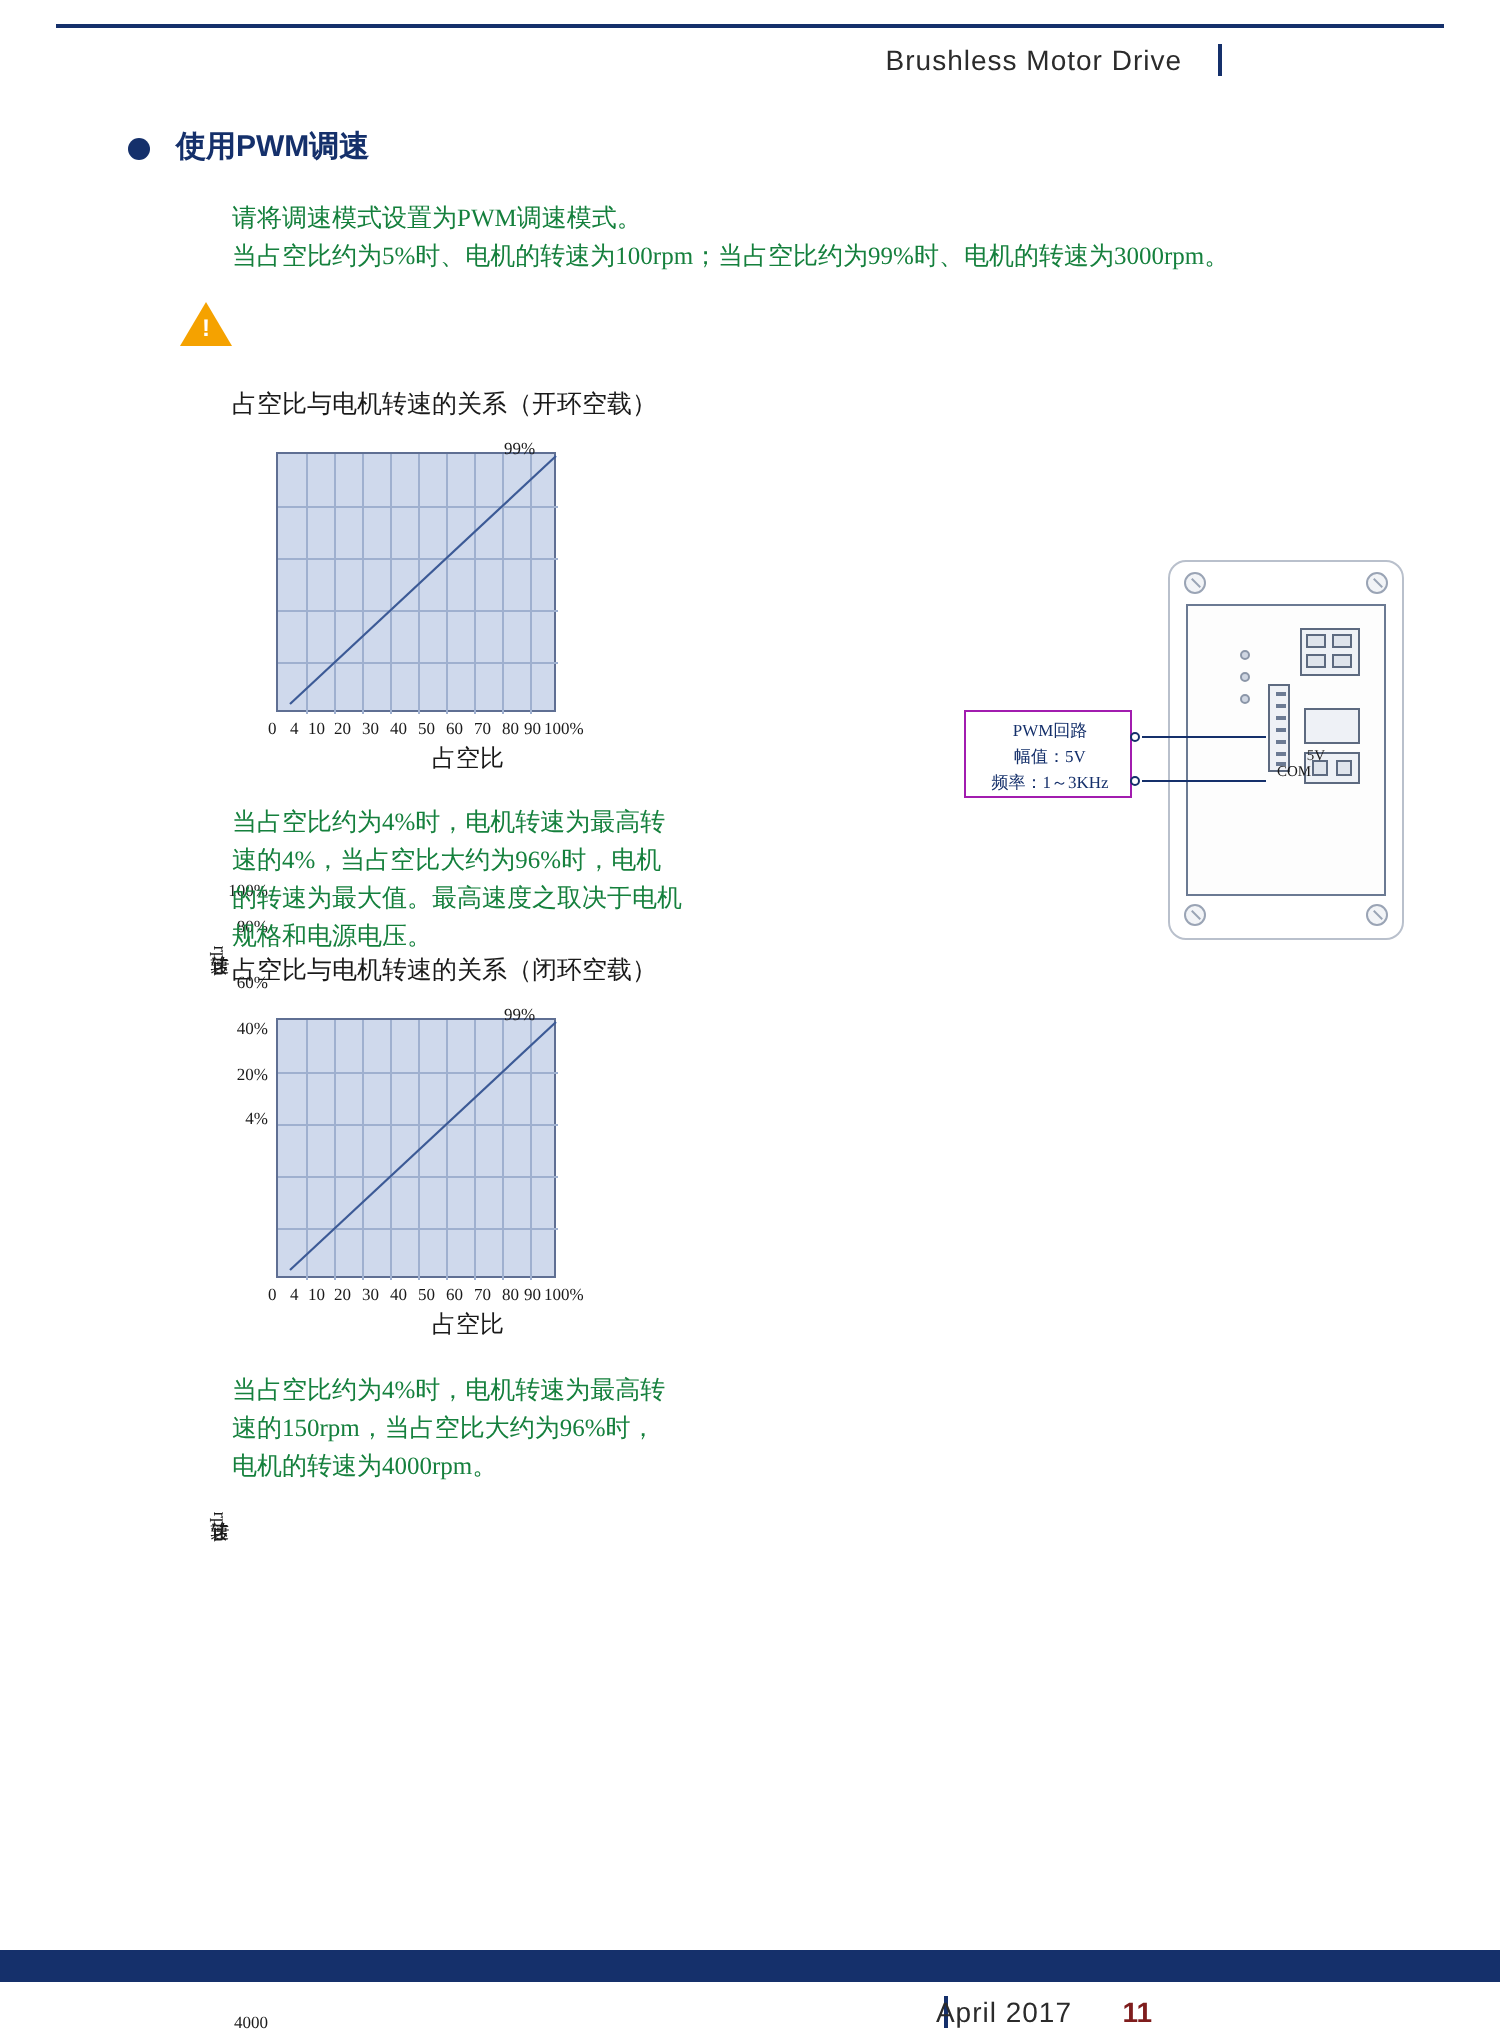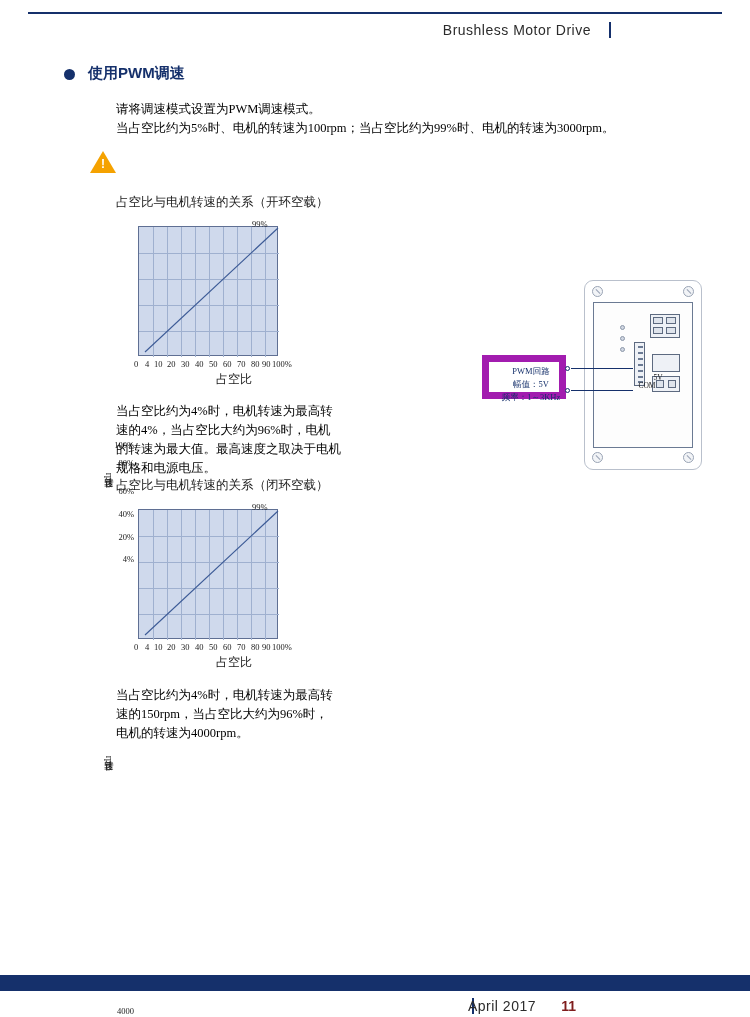--- a/index.html
+++ b/index.html
@@ -55,21 +55,21 @@
   .heading{
     position:absolute;left:88px;top:64px;
     font-family:"Liberation Sans", sans-serif;
     font-size:15px;font-weight:bold;color:#15306b;white-space:nowrap;
   }
 
   
   .p{
     position:absolute;
     font-family:"Liberation Serif", serif;
-    font-size:12.5px;line-height:19px;color:#000000;
+    font-size:12.5px;line-height:19px;color:#15803d;
     white-space:nowrap;
   }
   .pw{ white-space:normal; }
 
   
   .warn-tri{
     position:absolute;left:90px;top:151px;width:0;height:0;
     border-left:13px solid transparent;border-right:13px solid transparent;
     border-bottom:22px solid #f5a200;
   }
@@ -142,21 +142,21 @@
   .conn{
     position:absolute;border:1px solid #5d6a80;background:#eef1f6;box-sizing:border-box;
   }
   .conn-dark{background:#dfe4ec;}
   .pinstrip{position:absolute;background:#6b7a93;}
   .led{position:absolute;width:5px;height:5px;border-radius:50%;background:#cfd6e2;border:1px solid #8b96a8;box-sizing:border-box;}
 
   
   .pwm-box{
     position:absolute;left:482px;top:355px;width:84px;height:44px;
-    border:7px solid #a21caf;background:#ffffff;box-sizing:border-box;
+    border:1px solid #a21caf;background:#ffffff;box-sizing:border-box;
   }
   .pwm-line{
     position:absolute;left:0;width:84px;text-align:center;
     font-family:"Liberation Serif", serif;font-size:8.5px;color:#15306b;white-space:nowrap;
   }
   .lead{position:absolute;background:#15306b;height:1px;}
   .node{position:absolute;width:5px;height:5px;border-radius:50%;border:1px solid #15306b;background:#fff;box-sizing:border-box;}
   .dev-lbl{
     position:absolute;font-family:"Liberation Serif", serif;font-size:7.5px;color:#1a1a1a;
     white-space:nowrap;text-align:center;

